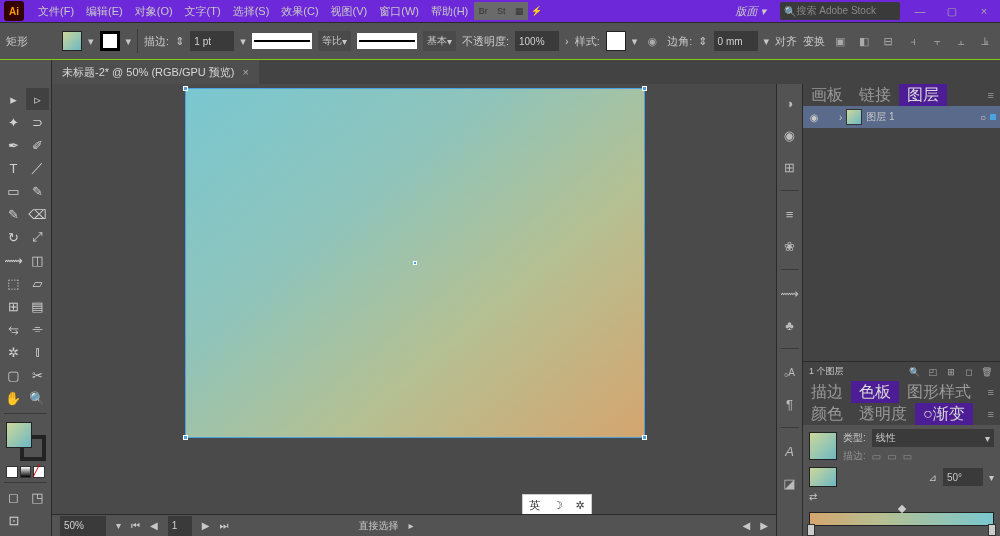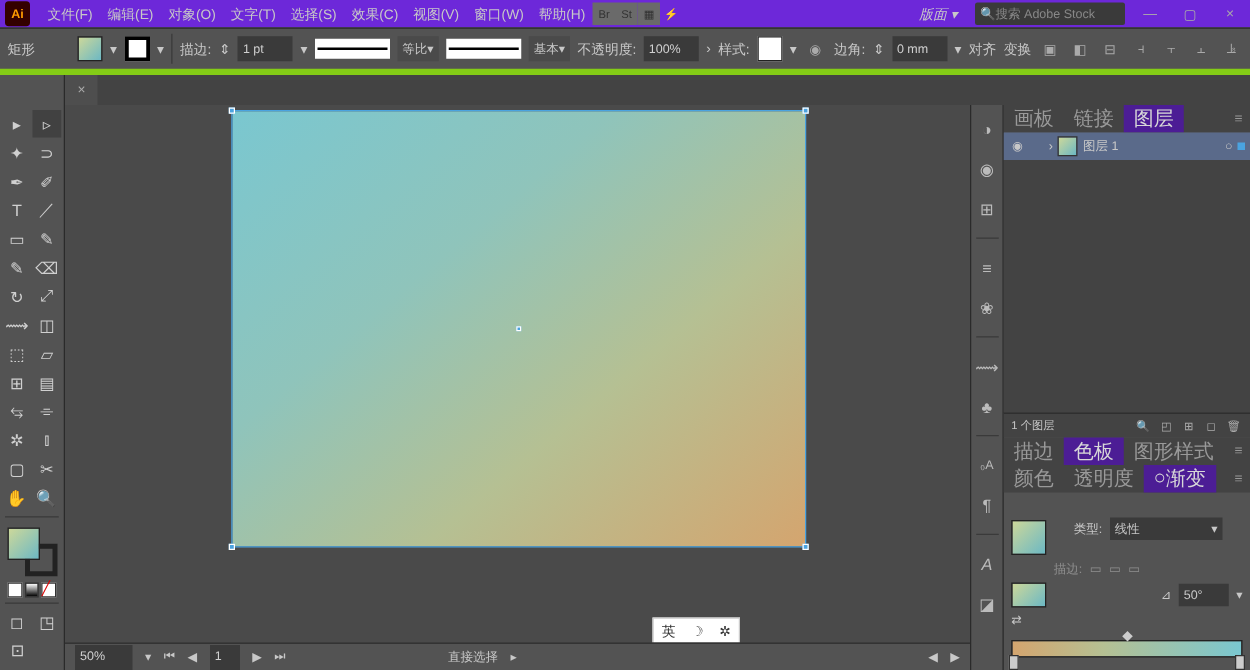--- a/index.html
+++ b/index.html
@@ -9,21 +9,21 @@
 .menubar { height: 22px; background: #6d28d9; display: flex; align-items: center; padding: 0 4px; }
 .app-icon { width: 20px; height: 20px; background: #330000; color: #ff9a00; font-weight: bold; display: flex; align-items: center; justify-content: center; font-size: 10px; border-radius: 3px; margin-right: 8px; }
 .menu-item { padding: 0 6px; color: #c8c8c8; cursor: pointer; }
 .menubar-right { margin-left: auto; display: flex; align-items: center; gap: 8px; }
 .menubar-icon { width: 18px; height: 18px; background: #6a6a6a; display: flex; align-items: center; justify-content: center; font-size: 9px; color: #333; }
 .version-label { padding: 0 6px; font-style: italic; }
 .search-box { background: #3a3a3a; width: 120px; height: 18px; padding: 0 4px; color: #888; font-size: 10px; display: flex; align-items: center; border-radius: 2px; }
 .window-btn { width: 24px; height: 16px; display: flex; align-items: center; justify-content: center; color: #aaa; }
 
 
-.controlbar { height: 38px; background: #535353; border-top: 1px solid #2a2a2a; border-bottom: 5px solid #84cc16; display: flex; align-items: center; padding: 0 6px; gap: 6px; }
+.controlbar { height: 38px; background: #535353; border-top: 1px solid #2a2a2a; border-bottom: 1px solid #84cc16; display: flex; align-items: center; padding: 0 6px; gap: 6px; }
 .shape-label { width: 50px; color: #c8c8c8; }
 .swatch { width: 20px; height: 20px; border: 1px solid #222; }
 .fill-sw { background: linear-gradient(135deg, #cdd89a, #6cb8c4); }
 .stroke-sw { background: #fff; }
 .divider { width: 1px; height: 24px; background: #3a3a3a; }
 .ctl-label { color: #c8c8c8; }
 .ctl-input { background: #3a3a3a; height: 20px; width: 44px; color: #d0d0d0; display: flex; align-items: center; padding: 0 4px; font-size: 10px; }
 .stroke-preview { width: 60px; height: 16px; background: #fff; position: relative; }
 .stroke-preview::after { content: ''; position: absolute; left: 2px; right: 2px; top: 50%; height: 2px; background: #000; transform: translateY(-50%); }
 .ctl-btn { padding: 0 4px; height: 20px; background: #4a4a4a; display: flex; align-items: center; font-size: 10px; }
@@ -156,20 +156,21 @@
   <div class="controlbar-right">
     <div class="align-icon">⫞</div>
     <div class="align-icon">⫟</div>
     <div class="align-icon">⫠</div>
     <div class="align-icon">⫡</div>
   </div>
 </div>
 
 <div class="doctabs" style="margin-left:52px;">
   <div class="doctab">
+    <span>未标题-2* @ 50% (RGB/GPU 预览)</span>
     <span class="tab-close">×</span>
   </div>
 </div>
 
 <div class="workspace">
 
   <div class="toolbox" style="margin-top:-24px;padding-top:28px;">
     <div class="tool-row">
         <div class="tool">▸</div>
         <div class="tool active">▹</div>
@@ -336,21 +337,21 @@
       <div class="panel-tab active">
           <span>○ </span>
           <span>渐变</span>
         </div>
       <div class="panel-menu">≡</div>
     </div>
     <div class="panel-body" style="position:relative">
       <div class="grad-row">
         <div class="grad-thumb"></div>
         <div style="flex:1">
-          <div class="grad-row" style="margin:16px">
+          <div class="grad-row" style="margin:0">
             <span>类型:</span>
             <div class="grad-select">
               <span>线性</span>
                 <span>▾</span>
             </div>
           </div>
           <div class="grad-row" style="margin:2px 0 0 0;opacity:.5">
             <span>描边:</span>
             <span>▭</span>
             <span>▭</span>

